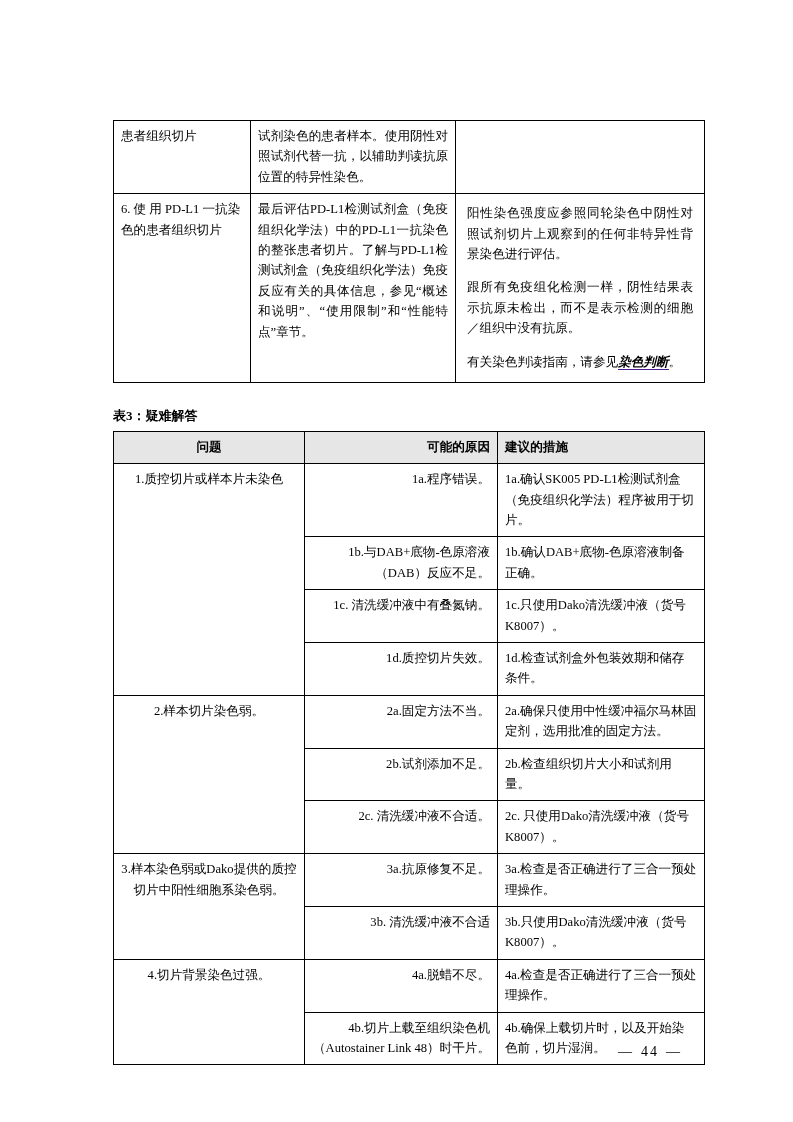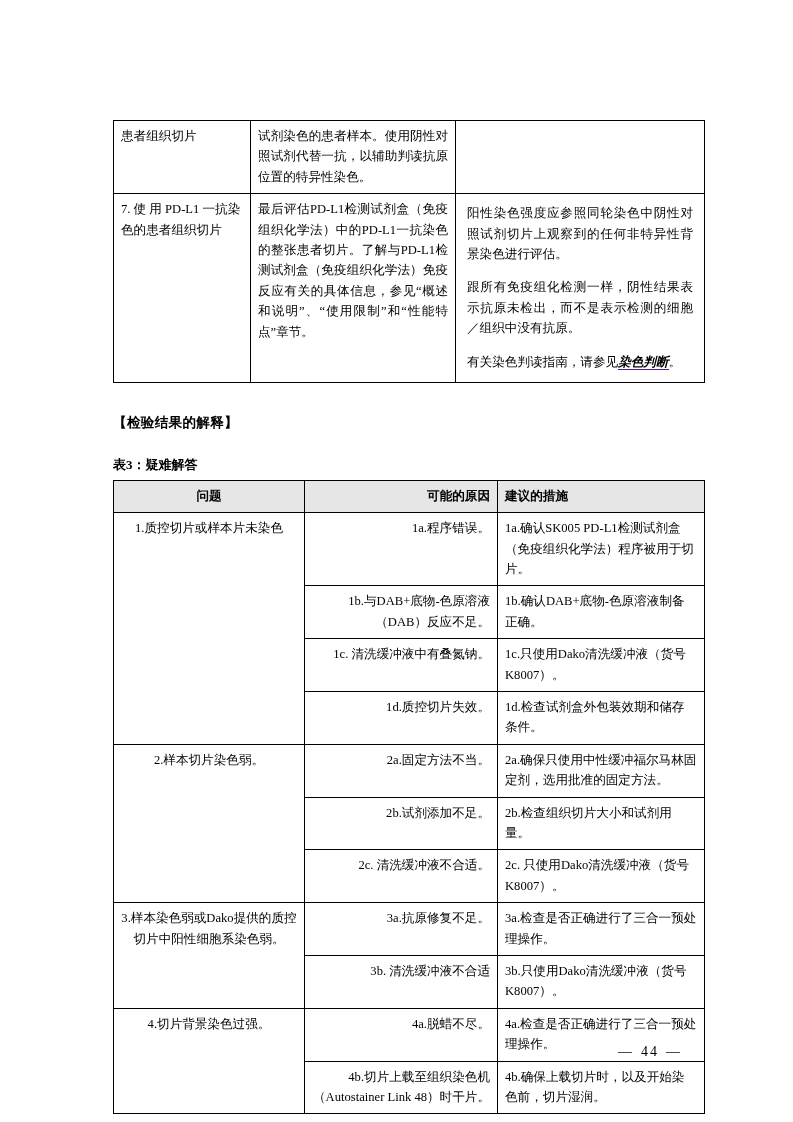--- a/index.html
+++ b/index.html
@@ -99,32 +99,31 @@
 <div class="page">
 
   <table class="tbl-top">
     <tbody>
       <tr>
         <td class="c1">患者组织切片</td>
         <td class="c2 just">试剂染色的患者样本。使用阴性对照试剂代替一抗，以辅助判读抗原位置的特异性染色。</td>
         <td class="c3"></td>
       </tr>
       <tr>
-        <td class="c1">7. 使 用 PD-L1 一抗染色的患者组织切片</td>
+        <td class="c1">6. 使 用 PD-L1 一抗染色的患者组织切片</td>
         <td class="c2 just">最后评估PD-L1检测试剂盒（免疫组织化学法）中的PD-L1一抗染色的整张患者切片。了解与PD-L1检测试剂盒（免疫组织化学法）免疫反应有关的具体信息，参见“概述和说明”、“使用限制”和“性能特点”章节。</td>
         <td class="c3">
           <p class="p just">阳性染色强度应参照同轮染色中阴性对照试剂切片上观察到的任何非特异性背景染色进行评估。</p>
           <p class="p just">跟所有免疫组化检测一样，阴性结果表示抗原未检出，而不是表示检测的细胞／组织中没有抗原。</p>
           <p class="p just"><span>有关染色判读指南，请参见</span><span class="hl">染色判断</span><span>。</span></p>
         </td>
       </tr>
     </tbody>
   </table>
 
-  <div class="sec-head">【检验结果的解释】</div>
 
   <div class="tbl-caption">表3：疑难解答</div>
 
   <table class="tbl-ts">
     <thead>
       <tr>
         <th class="c1">问题</th>
         <th class="c2">可能的原因</th>
         <th class="c3">建议的措施</th>
       </tr>

